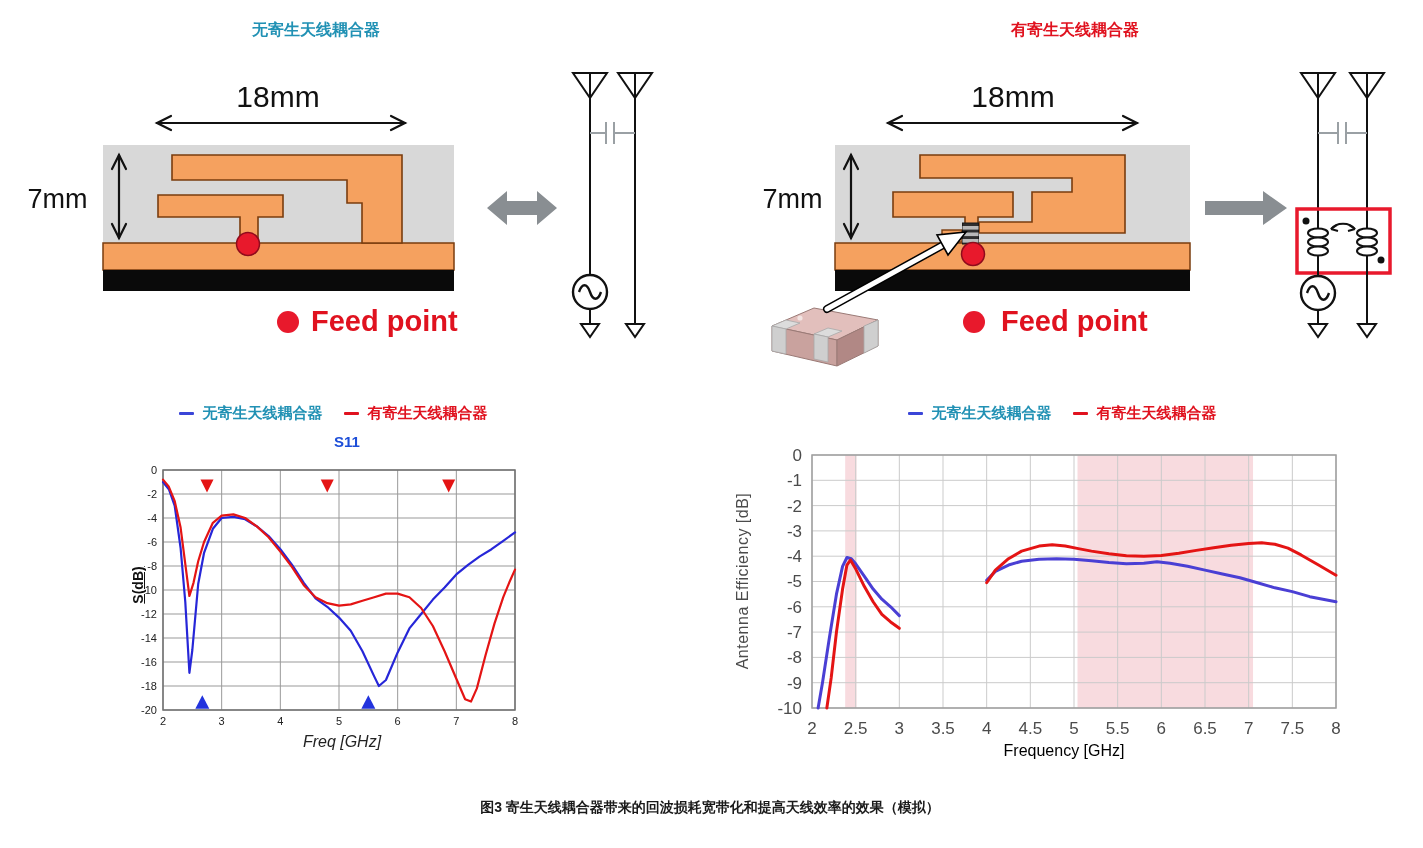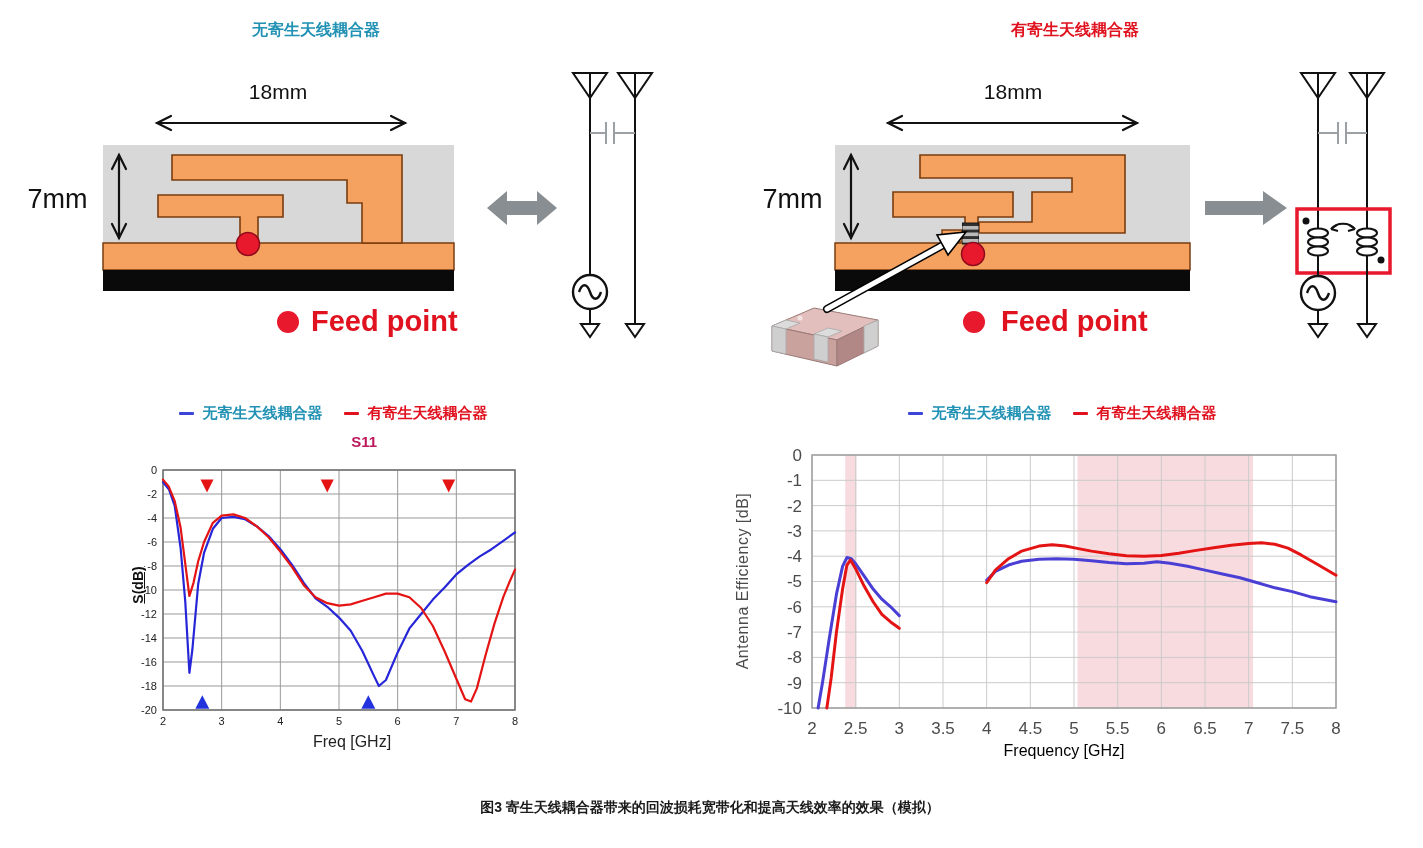--- a/index.html
+++ b/index.html
@@ -1,24 +1,24 @@
 <!DOCTYPE html>
 <html><head>
 <meta charset="utf-8">
 <style>
   html,body{margin:0;padding:0;background:#fff;}
   body{width:1423px;height:848px;position:relative;font-family:"Liberation Sans",sans-serif;overflow:hidden;}
   .abs{position:absolute;}
   .ctr{text-align:center;}
   .lbl-title{font-size:16px;font-weight:bold;}
-  .lbl-dim{font-size:21px;color:#111;font-weight:500;}
+  .lbl-dim{font-size:30px;color:#111;font-weight:500;}
   .lbl-feed{font-size:29px;font-weight:bold;color:#e0121f;text-align:center;}
   .legend{display:flex;align-items:center;justify-content:center;gap:9px;font-size:15px;font-weight:bold;}
   .legend .dash{display:inline-block;width:15px;height:3px;border-radius:1px;}
-  .chart-title{font-size:15px;font-weight:bold;color:#be185d;text-align:right;}
+  .chart-title{font-size:15px;font-weight:bold;color:#1d4ed8;}
   .ylab1{font-size:14px;font-weight:bold;color:#111;text-decoration:underline;transform:rotate(-90deg);}
   .xlab1{font-size:16px;color:#222;}
   .ylab2{font-size:16px;color:#4b4b4b;transform:rotate(-90deg);letter-spacing:.5px;}
   .xlab2{font-size:16px;color:#000000;}
   .caption{font-size:14px;font-weight:bold;color:#1a1a1a;}
   svg{position:absolute;left:0;top:0;}
 </style>
 </head>
 <body>
 
@@ -287,18 +287,18 @@
 </div>
 <div class="abs legend" style="left:887px;top:404px;width:350px;">
   <span class="dash" style="background: rgb(59, 70, 216);"></span>
   <span style="color: rgb(33, 145, 180);">无寄生天线耦合器</span>
   <span class="dash" style="margin-left: 12px; background: rgb(224, 18, 31);"></span>
   <span style="color: rgb(224, 18, 31);">有寄生天线耦合器</span>
 </div>
 
 <div class="abs ctr chart-title" style="left:317px;top:433px;width:60px;">S11</div>
 <div class="abs ctr ylab1" style="left:95px;top:575px;width:90px;height:20px;">S(dB)</div>
-<div class="abs ctr xlab1" style="left:272px;top:733px;width:160px;">Freq [GHz]</div>
+<div class="abs ctr xlab1" style="left:262px;top:733px;width:160px;font-style:italic;">Freq [GHz]</div>
 
 <div class="abs ctr ylab2" style="left:615px;top:570px;width:260px;height:22px;">Antenna Efficiency [dB]</div>
 <div class="abs ctr xlab2" style="left:964px;top:742px;width:200px;">Frequency [GHz]</div>
 
 <div class="abs ctr caption" style="left:210px;top:799px;width:1000px;">图3 寄生天线耦合器带来的回波损耗宽带化和提高天线效率的效果（模拟）</div>
 
 </body></html>

